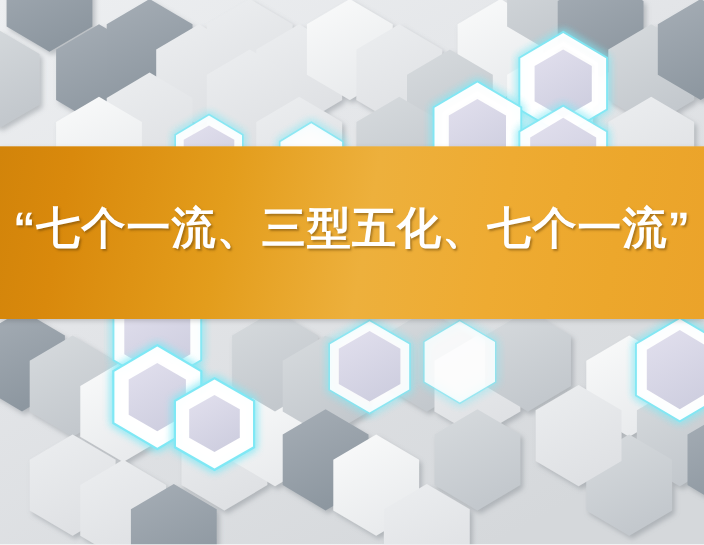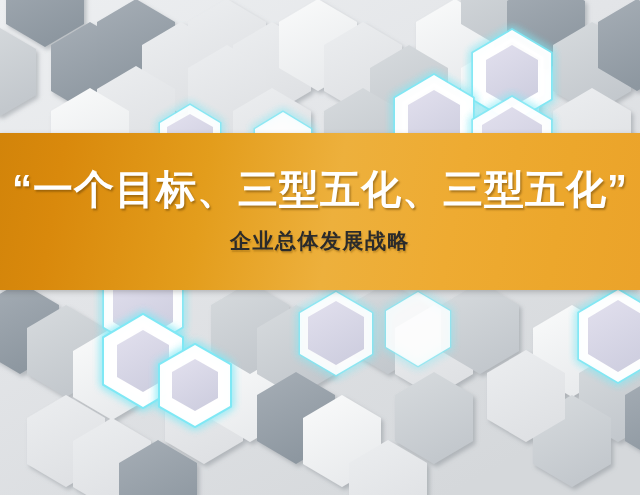--- a/index.html
+++ b/index.html
@@ -247,18 +247,17 @@
 
       <g>
         <polygon filter="url(#cyanGlow)" points="418,292 450,311 450,347 418,366 386,347 386,311" stroke="#7fe8f5" stroke-width="2.6" fill="none" opacity="0.75"></polygon>
         <polygon points="418,292 450,311 450,347 418,366 386,347 386,311" fill="#ffffff" opacity="0.85"></polygon>
       </g>
     </g>
   </svg>
 
   <div id="banner">
     <div id="banner-inner">
-      <div id="main-title">“一个目标、三型五化、三型五化”</div>
-      <div id="sub-title">企业总体发展战略</div>
+      <div id="main-title">“七个一流、三型五化、七个一流”</div>
     </div>
   </div>
 
 </div>
 
 </body></html>

